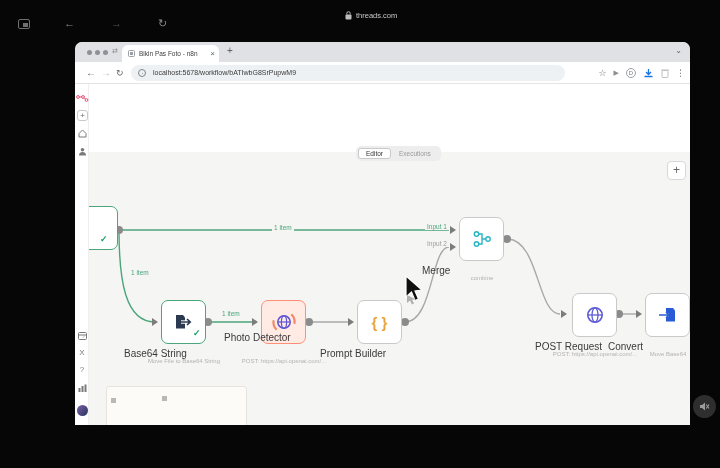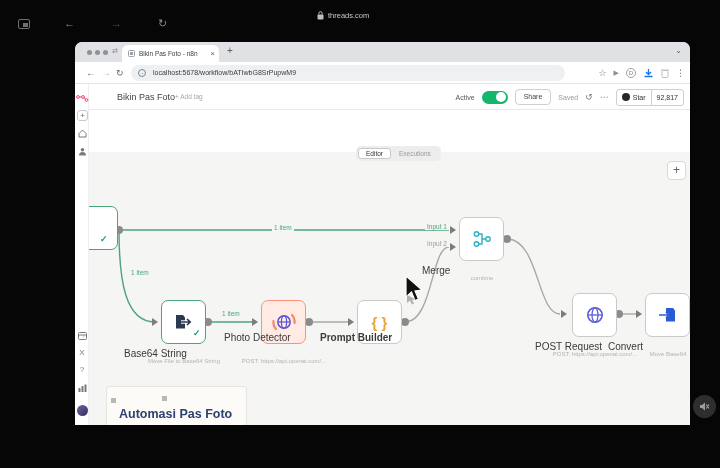--- a/index.html
+++ b/index.html
@@ -91,21 +91,21 @@
 </head>
 <body>
 
 <div id="stage">
 
   <div class="abs pip" style="left:18px; top:19px;"></div>
   <div class="abs vf-glyph" style="left:64px; top:18px;">←</div>
   <div class="abs vf-glyph" style="left:111px; top:18px; color:#555;">→</div>
   <div class="abs vf-glyph" style="left:158px; top:18px;">↻</div>
 
-  <div class="abs site-pill" style="left:317px; top:11px;align-items:flex-end;">
+  <div class="abs site-pill" style="left:345px; top:11px;align-items:flex-end;">
     <svg width="7" height="9" viewBox="0 0 7 9">
       <rect x="0.5" y="3.5" width="6" height="5" rx="1" fill="#bdbdbd"></rect>
       <path d="M1.8 3.5 V2.4 a1.7 1.7 0 0 1 3.4 0 V3.5" fill="none" stroke="#bdbdbd" stroke-width="1"></path>
     </svg>
     <span>threads.com</span>
   </div>
 
   <div class="abs mute-btn" style="left:693px; top:395px;">
     <svg width="11" height="11" viewBox="0 0 11 11">
       <polygon points="1,4 3,4 6,1.5 6,9.5 3,7 1,7" fill="#9c9c9c"></polygon>
@@ -188,39 +188,20 @@
         <div class="abs sb-ic" style="top:281px; font-size:8px;">?</div>
         <svg class="abs" style="left:3px; top:300px;" width="9" height="8" viewBox="0 0 9 8">
           <rect x="0.5" y="4" width="2" height="4" fill="#7a7a7a"></rect>
           <rect x="3.5" y="2" width="2" height="6" fill="#7a7a7a"></rect>
           <rect x="6.5" y="0.5" width="2" height="7.5" fill="#7a7a7a"></rect>
         </svg>
         <div class="abs avatar" style="top:321px;"></div>
       </div>
       <span class="abs sb-chevron">›</span>
 
-      <div class="abs n8n-header">
-        <span class="abs wf-title">Bikin Pas Foto</span>
-        <span class="abs add-tag">+ Add tag</span>
-        <div class="abs hdr-right">
-          <span class="hdr-lbl">Active</span>
-          <span class="toggle"></span>
-          <span class="share-btn">Share</span>
-          <span class="hdr-lbl muted">Saved</span>
-          <span class="icon-g">↺</span>
-          <span class="icon-g">⋯</span>
-          <span class="star-widget">
-            <span class="star-seg">
-              <span class="gh-mark"></span>
-              <span>Star</span>
-            </span>
-            <span class="star-count">92,817</span>
-          </span>
-        </div>
-      </div>
 
       <div class="abs seg-tabs">
         <span class="seg active">Editor</span>
         <span class="seg idle">Executions</span>
       </div>
 
       <div class="abs canvas" style="position:absolute;">
 
         <svg class="abs" style="left:0; top:0;" width="601" height="315" viewBox="0 0 601 315">
           <path d="M30,78 L360,78" stroke="#4aa57b" stroke-width="1.4" fill="none"></path>
@@ -277,21 +258,21 @@
             <path d="M21 6 a10 10 0 0 1 2.5 8" fill="none" stroke="#f08a6a" stroke-width="2.2" stroke-linecap="round"></path>
             <path d="M5 20 a10 10 0 0 1 -2.5 -8" fill="none" stroke="#f08a6a" stroke-width="2.2" stroke-linecap="round"></path>
           </svg>
         </div>
         <div class="node-label" style="left:135px; top:180px;">Photo Detector</div>
         <div class="node-sub" style="left:125px; top:206px;">POST: https://api.openai.com/...</div>
 
         <div class="node" style="left:268px; top:148px;">
           <span class="braces">{ }</span>
         </div>
-        <div class="node-label" style="left:231px; top:180px;font-weight:bold;">Prompt Builder</div>
+        <div class="node-label" style="left:231px; top:196px;">Prompt Builder</div>
 
         <div class="node" style="left:370px; top:65px;">
           <svg width="20" height="18" viewBox="0 0 20 18">
             <path d="M6 4 h4 v5 h4 M6 14 h4 v-5" fill="none" stroke="#29b5c3" stroke-width="1.4"></path>
             <circle cx="4.5" cy="4" r="2.2" fill="#fff" stroke="#29b5c3" stroke-width="1.4"></circle>
             <circle cx="4.5" cy="14" r="2.2" fill="#fff" stroke="#29b5c3" stroke-width="1.4"></circle>
             <circle cx="16" cy="9" r="2.2" fill="#fff" stroke="#29b5c3" stroke-width="1.4"></circle>
           </svg>
         </div>
         <div class="node-label" style="left:333px; top:113px;">Merge</div>
@@ -313,21 +294,20 @@
             <path d="M1 9 h10" stroke="#fff" stroke-width="3.4" fill="none"></path>
             <path d="M1 9 h10 M8 6 l3.2 3 -3.2 3" stroke="#2a5bd7" stroke-width="1.7" fill="none"></path>
           </svg>
         </div>
         <div class="node-label" style="left:519px; top:189px;">Convert</div>
         <div class="node-sub" style="left:509px; top:199px;">Move Base64</div>
 
         <div class="sticky abs">
           <span class="abs handle" style="left:4px; top:11px;"></span>
           <span class="abs handle" style="left:55px; top:9px;"></span>
-          <div class="abs sticky-title">Automasi Pas Foto</div>
 
         </div>
 
         <div class="abs cv-plus">+</div>
 
         <svg class="abs" style="left:315px; top:123px;" width="22" height="30" viewBox="0 0 22 30">
           <path d="M2,1 L2,22 L7.5,17 L11,25.5 L14.5,24 L11,16 L18,15 Z" fill="#111" stroke="#fff" stroke-width="1.2"></path>
           <path d="M3,20 L3,28 L6,25.5 L8,29.5 L10,28.5 L8,24.8 L12,24.4 Z" fill="#111" opacity="0.3"></path>
         </svg>
       </div>

